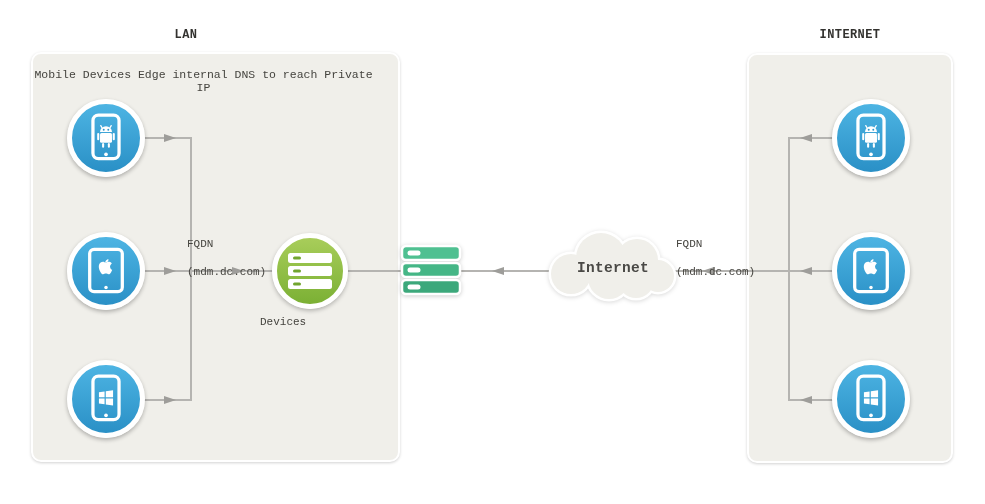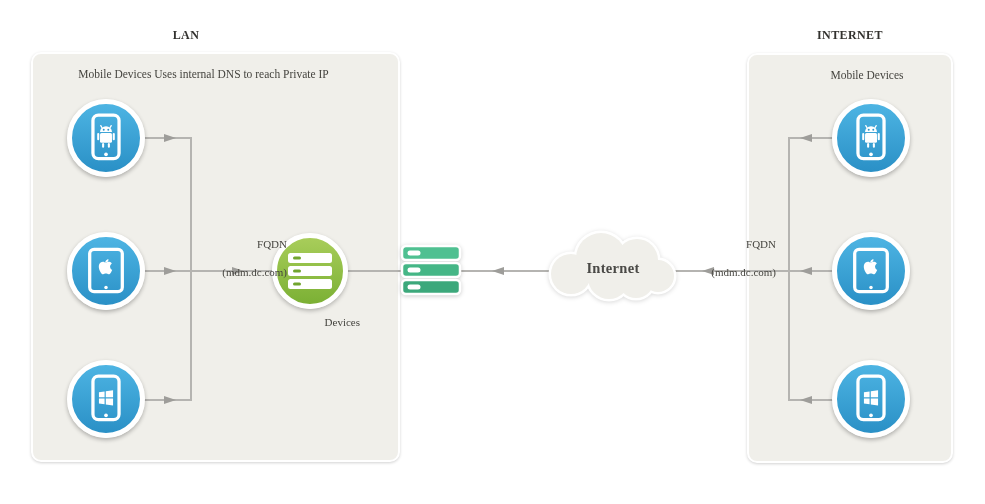--- a/index.html
+++ b/index.html
@@ -1,29 +1,29 @@
 <!DOCTYPE html>
 <html><head>
 <meta charset="utf-8">
 <style>
   html,body{margin:0;padding:0;background:#fff;}
   #canvas{
     position:relative;width:985px;height:504px;background:#fff;overflow:hidden;
-    font-family:Liberation Serif, serif;color:#45443f;
+    font-family:Liberation Mono, monospace;color:#45443f;
   }
   .panel{
     position:absolute;background:#f0efea;border:2px solid #fff;border-radius:10px;
     box-shadow:0 1px 3px rgba(0,0,0,.18);box-sizing:border-box;z-index:1;
   }
   .zone-title{
     position:absolute;font-size:12px;font-weight:bold;color:#33322f;
     letter-spacing:.4px;text-align:center;z-index:4;
   }
   .note{position:absolute;font-size:11.5px;color:#45443f;text-align:center;z-index:4;}
-  .small-label{position:absolute;font-size:11px;color:#45443f;text-align:right;line-height:14px;z-index:4;white-space:pre-line;}
+  .small-label{position:absolute;font-size:11px;color:#45443f;text-align:left;line-height:14px;z-index:4;white-space:pre-line;}
   .line{position:absolute;background:#b5b4b1;z-index:2;}
   .hline{height:2px;}
   .vline{width:2px;}
   .arrow{position:absolute;width:0;height:0;z-index:2;}
   .arrow.right{border-top:4.5px solid transparent;border-bottom:4.5px solid transparent;border-left:12px solid #9e9d9a;}
   .arrow.left{border-top:4.5px solid transparent;border-bottom:4.5px solid transparent;border-right:12px solid #9e9d9a;}
   .device{
     position:absolute;width:68px;height:68px;border-radius:50%;
     background:linear-gradient(180deg,#4db4e3 0%,#2a90c6 100%);
     border:5px solid #fff;box-shadow:0 2px 4px rgba(0,0,0,.28);
@@ -46,22 +46,21 @@
 <body>
 
 <div id="canvas">
 
   <div class="zone-title" style="left:146px;top:28px;width:80px;">LAN</div>
   <div class="zone-title" style="left:747px;top:28px;width:206px;">INTERNET</div>
 
   <div class="panel" style="left:31px;top:52px;width:369px;height:410px;"></div>
   <div class="panel" style="left:747px;top:53px;width:206px;height:410px;"></div>
 
-  <div class="note" style="left:31px;top:68px;width:345px;">Mobile Devices Uses internal DNS to reach Private IP</div>
-  <div class="note" style="left:767px;top:69px;width:200px;">Mobile Devices</div>
+  <div class="note" style="left:31px;top:68px;width:345px;">Mobile Devices Edge internal DNS to reach Private IP</div>
 
   <div class="line hline" style="left:142px;top:137px;width:50px;"></div>
   <div class="line hline" style="left:142px;top:270px;width:50px;"></div>
   <div class="line hline" style="left:142px;top:399px;width:50px;"></div>
   <div class="line vline" style="left:190px;top:137px;height:264px;"></div>
   <div class="line hline" style="left:192px;top:270px;width:82px;"></div>
   <div class="arrow right" style="left:164px;top:133.5px;"></div>
   <div class="arrow right" style="left:164px;top:266.5px;"></div>
   <div class="arrow right" style="left:164px;top:395.5px;"></div>
   <div class="arrow right" style="left:232px;top:266.5px;"></div>

